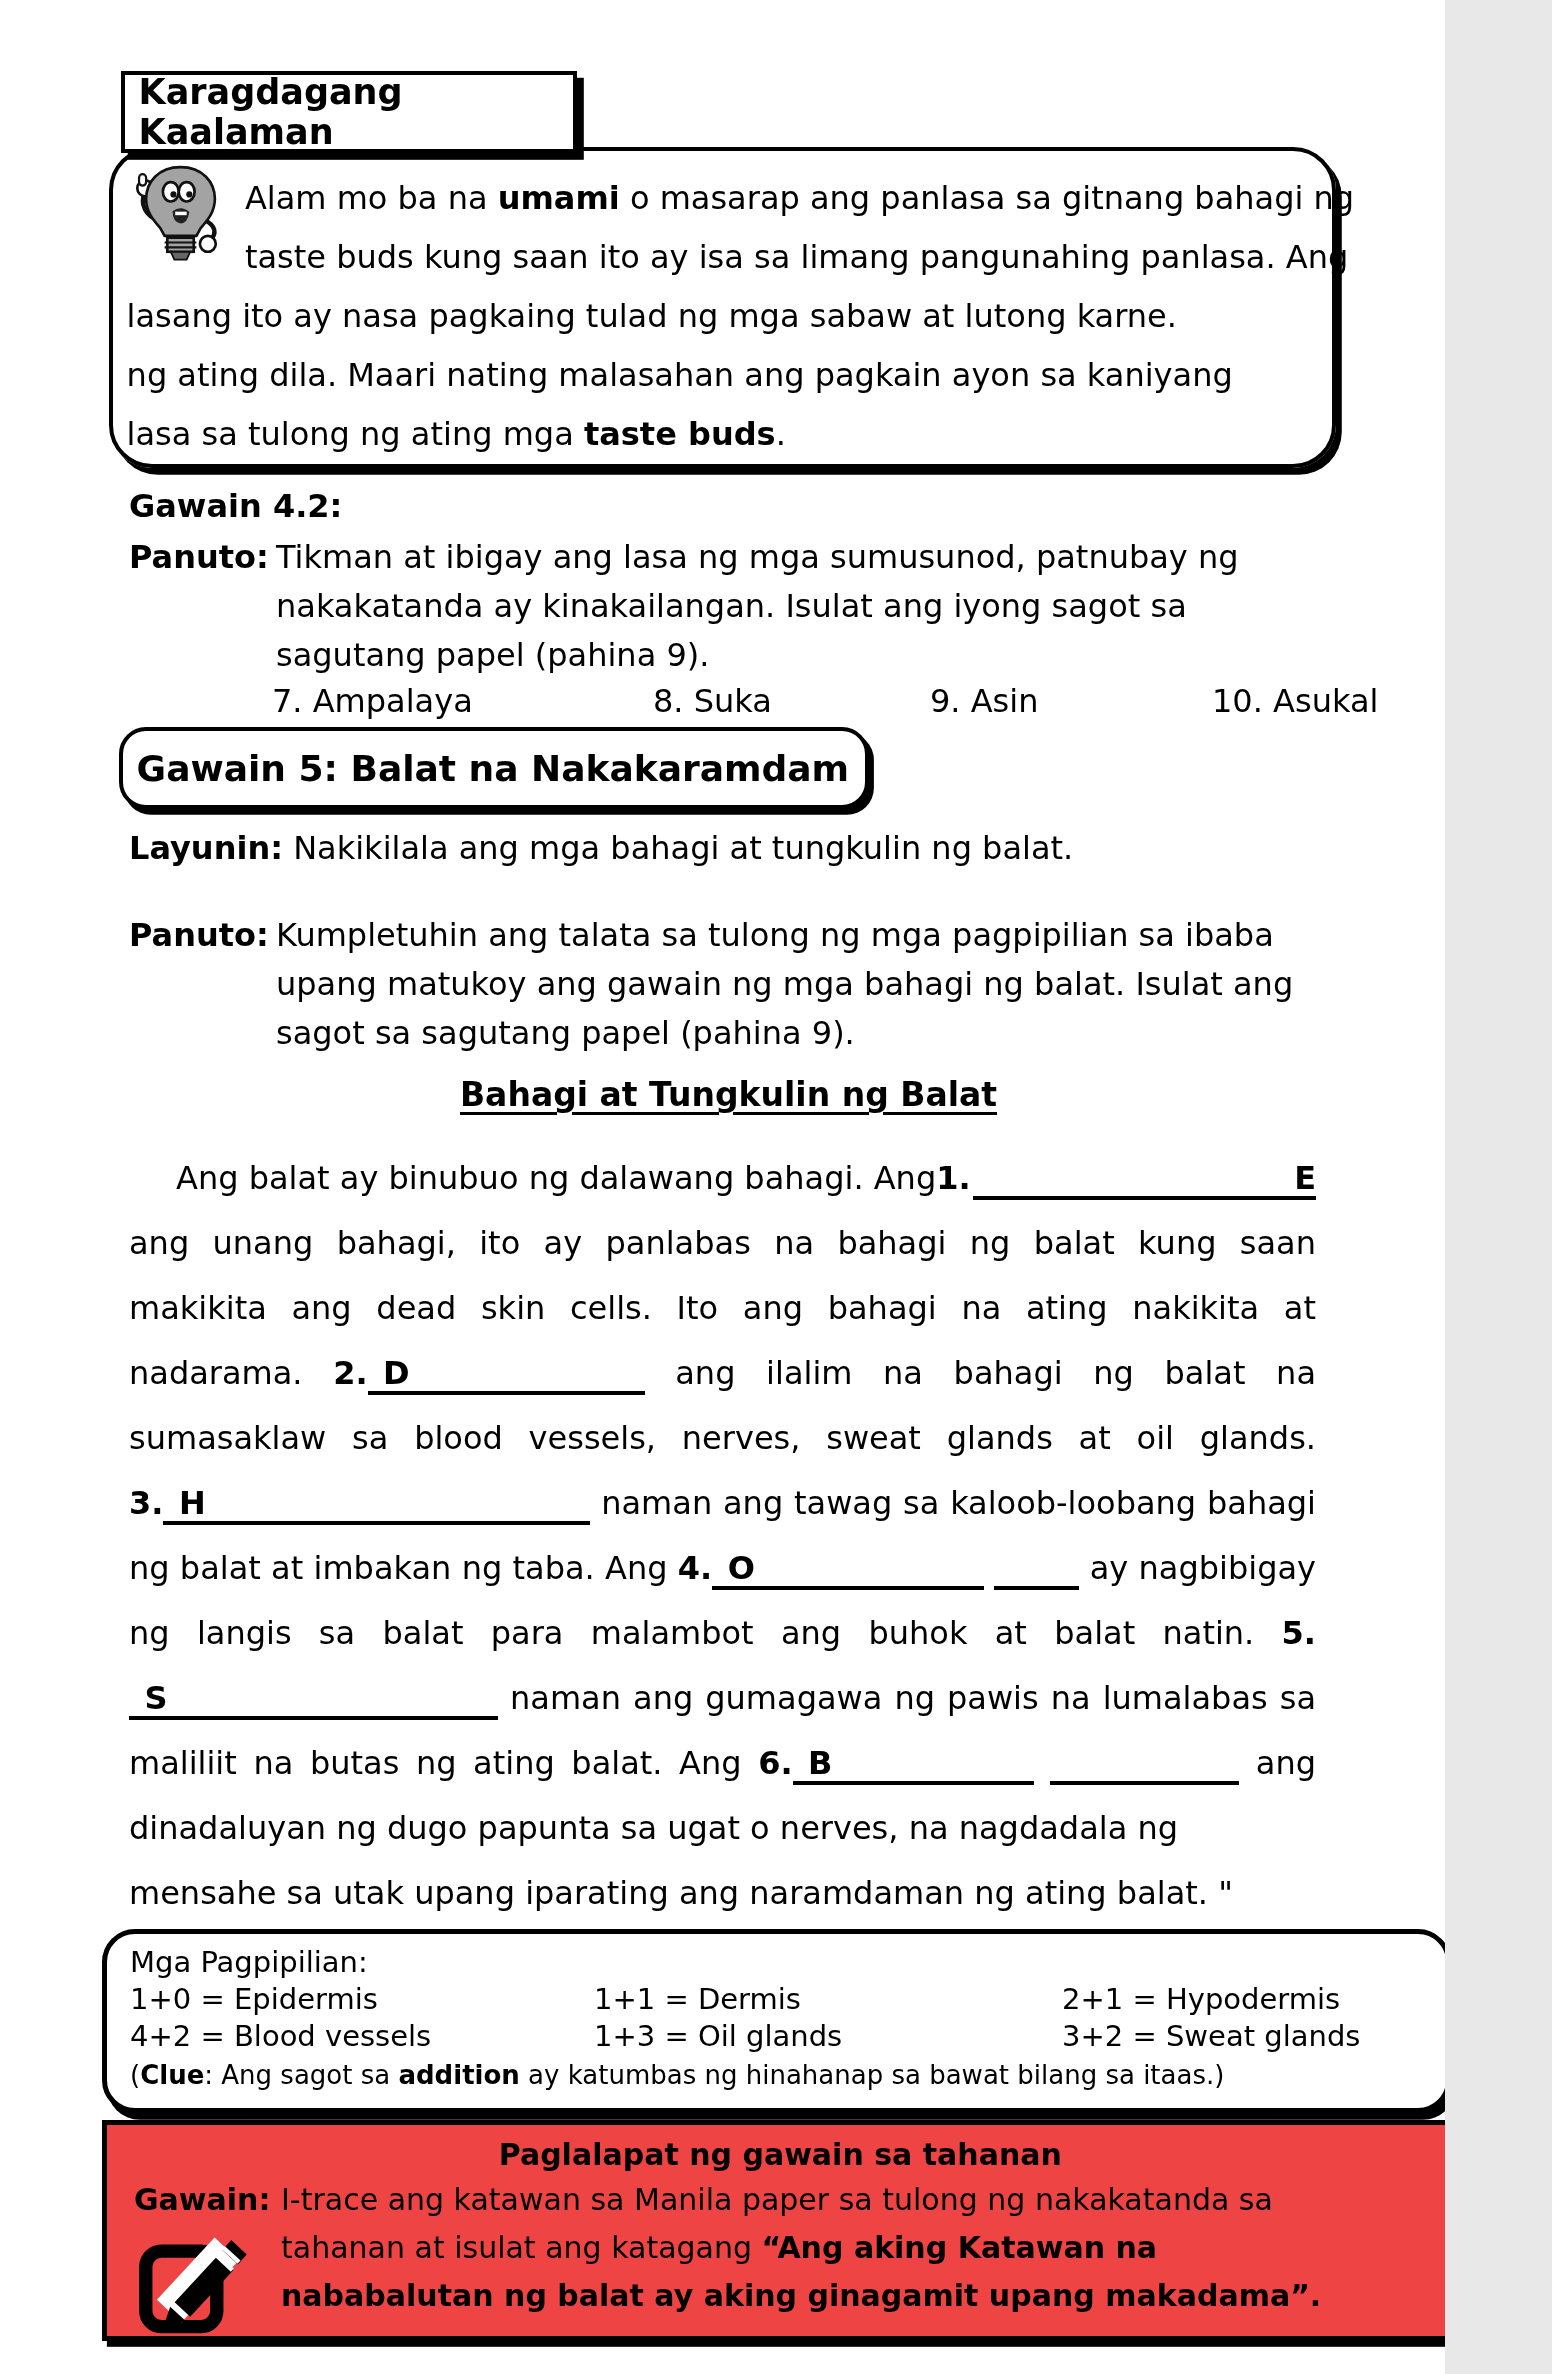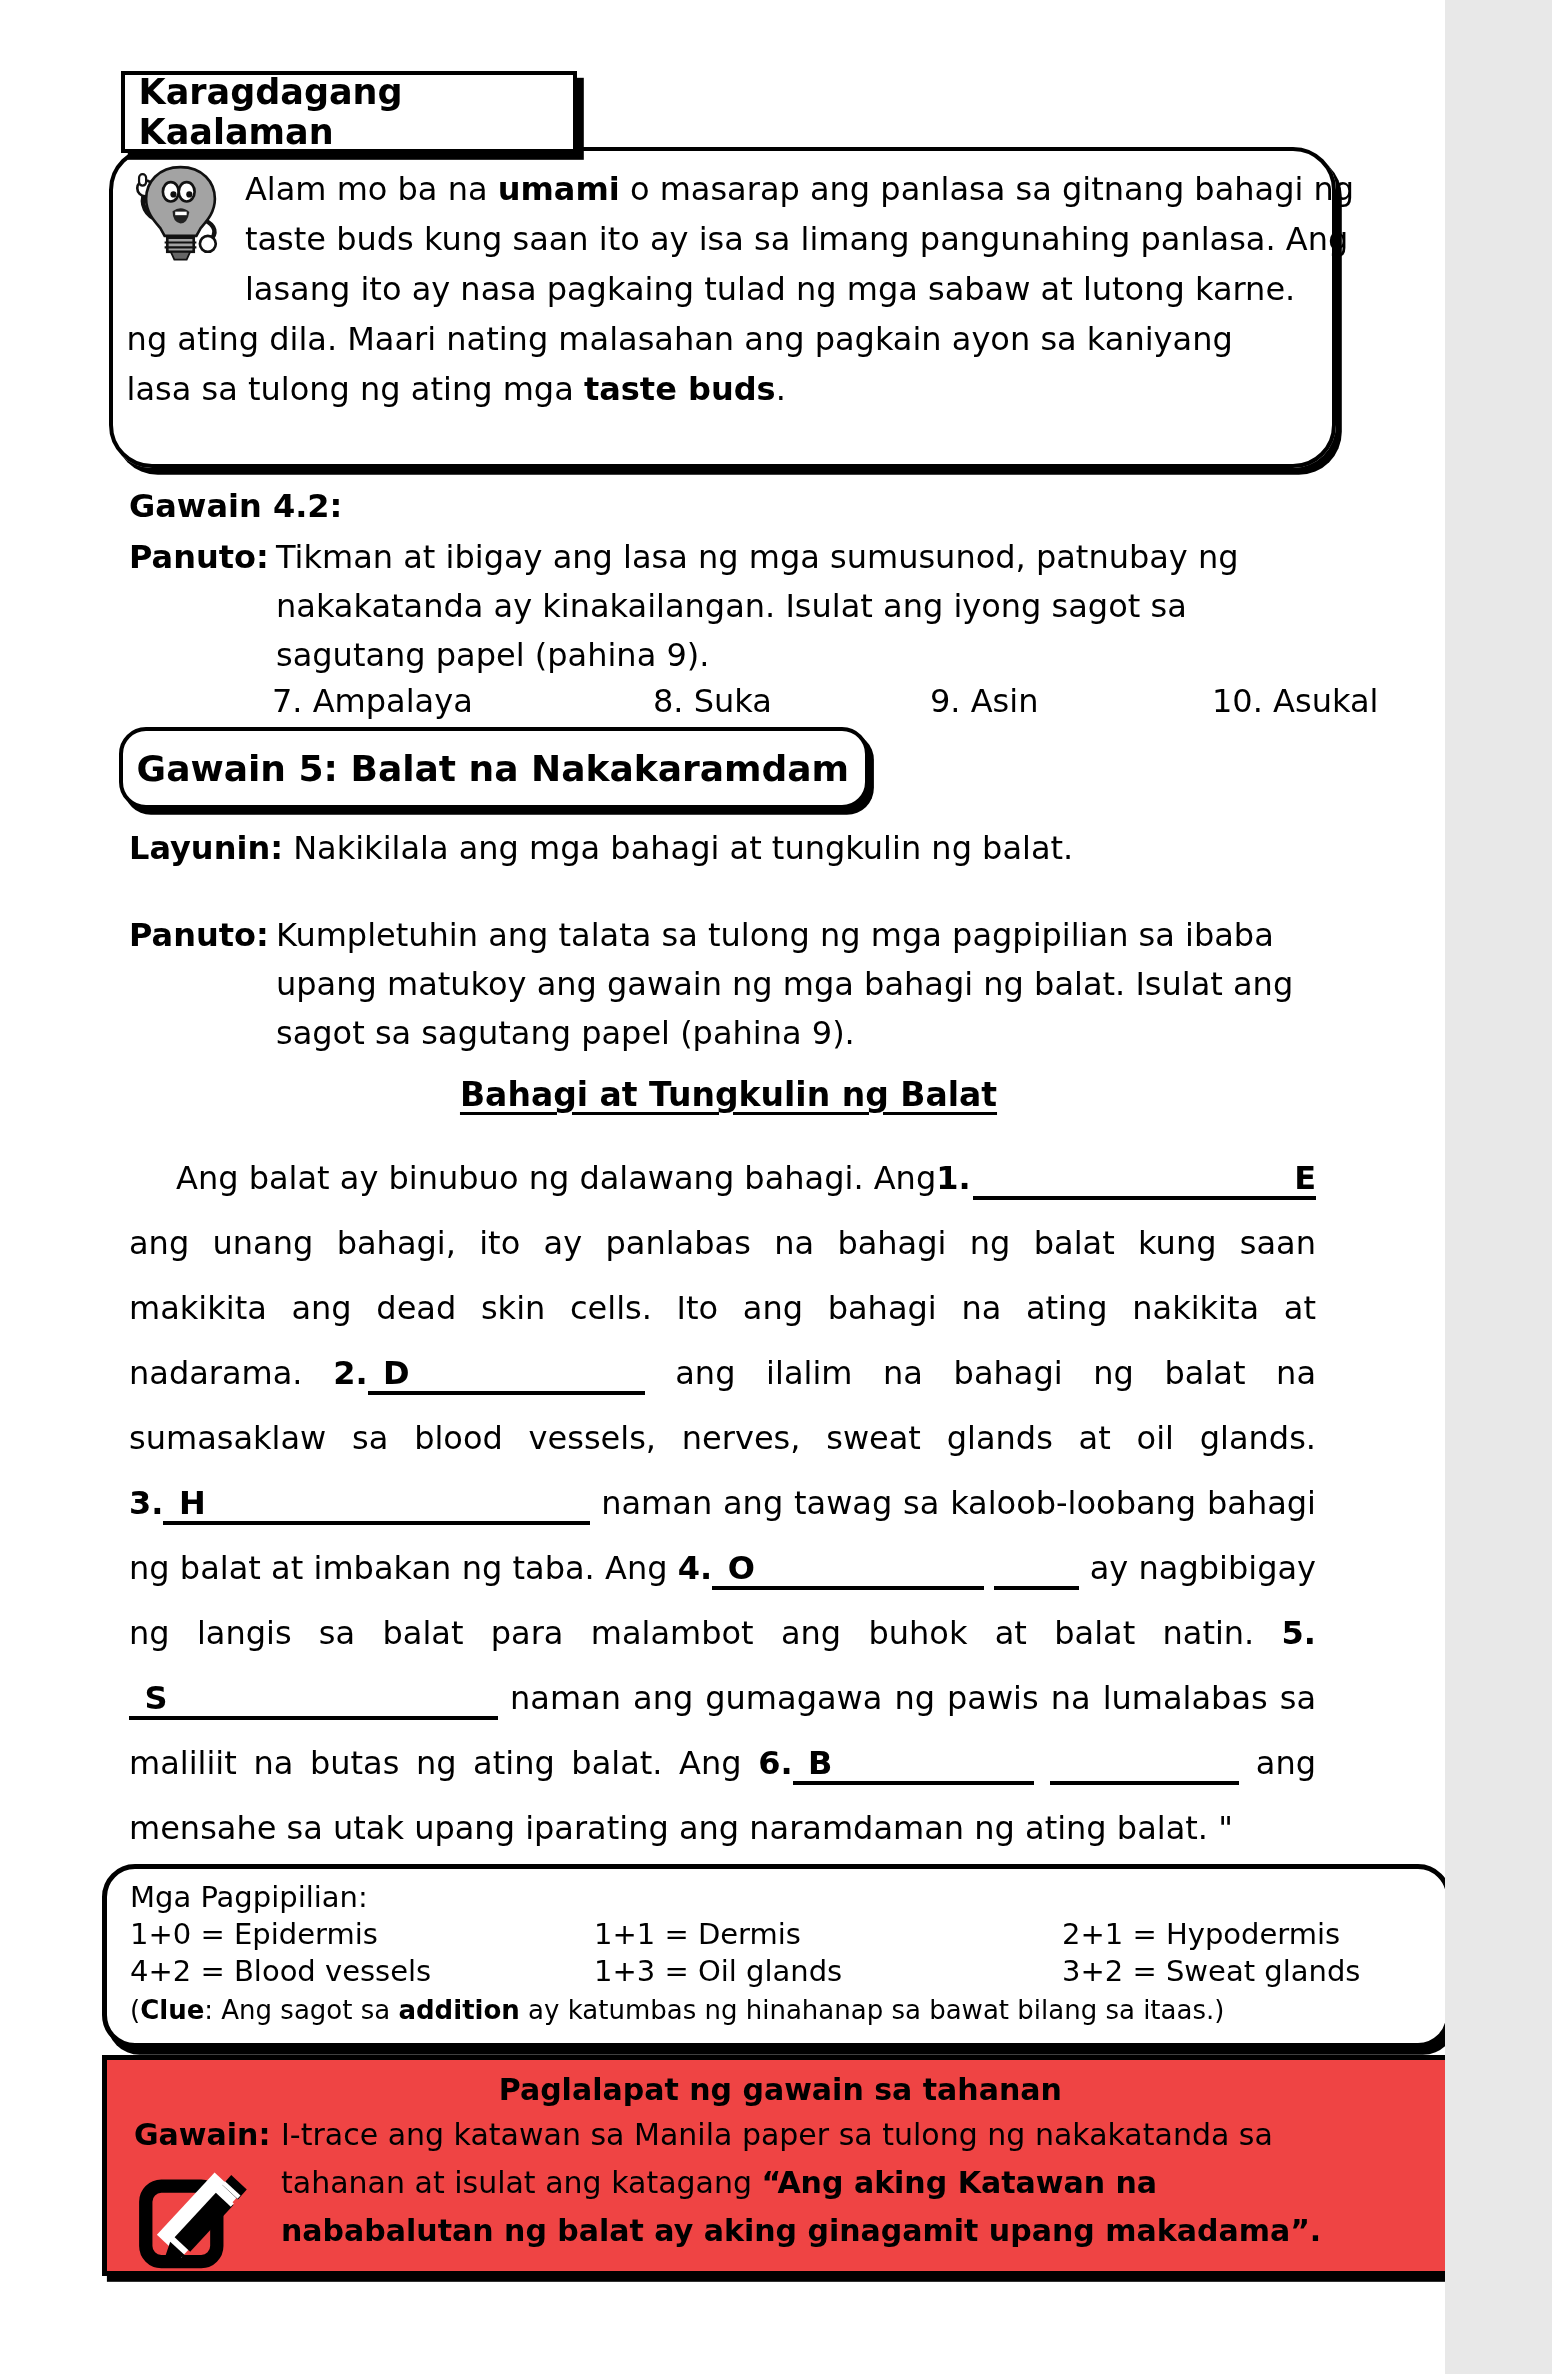--- a/index.html
+++ b/index.html
@@ -8,21 +8,21 @@
   .b{font-weight:bold;}
 
   
   .title-box{position:absolute;left:121px;top:71px;width:456px;height:82px;background:#fff;
     border:4.9px solid #000;box-shadow:6.8px 6.8px 0 #000;z-index:3;display:flex;align-items:center;
     padding-left:13.6px;box-sizing:border-box;font-weight:bold;font-size:35px;}
 
   
   .infobox{margin:147px 109px 0;height:321px;border:4.9px solid #000;border-radius:43px;
     box-shadow:5.8px 6.8px 0 #000;box-sizing:border-box;padding:12.6px 15.5px 0 13.6px;font-size:32px;}
-  .infobox .rline{line-height:50px;white-space:nowrap;}
+  .infobox .rline{line-height:50px;white-space:nowrap;margin-top:9px;}
   .bulb{float:left;width:97px;height:103px;margin:1.9px 15.5px 0 5.8px;}
   .ind58{padding-left:56px;}
 
   .g42-h{margin:16.5px 0 0 129px;font-weight:bold;font-size:32px;line-height:43px;}
 
   .hang{display:flex;margin:5.8px 129px 0;font-size:32px;}
   .hang .hang-label{flex:0 0 147px;font-weight:bold;line-height:49px;}
   .hang .hang-body{flex:1;}
   .hang .hang-body div{line-height:49px;white-space:nowrap;}
 
@@ -146,20 +146,21 @@
       </div>
       <div class="rline just"><span>ang unang bahagi, ito ay panlabas na bahagi ng balat kung saan</span></div>
       <div class="rline just"><span>makikita ang dead skin cells. Ito ang bahagi na ating nakikita at</span></div>
       <div class="rline just"><span>nadarama. </span><span class="b">2.</span><span class="blank" style="width: 277px;"><span class="blank-letter">D</span></span><span> ang ilalim na bahagi ng balat na</span></div>
       <div class="rline just"><span>sumasaklaw sa blood vessels, nerves, sweat glands at oil glands.</span></div>
       <div class="rline just"><span class="b">3.</span><span class="blank" style="width: 427px;"><span class="blank-letter">H</span></span><span> naman ang tawag sa kaloob-loobang bahagi</span></div>
       <div class="rline just"><span>ng balat at imbakan ng taba. Ang </span><span class="b">4.</span><span class="blank" style="width: 272px;"><span class="blank-letter">O</span></span><span>&nbsp;</span><span class="blank" style="width: 85px;"><span class="blank-letter">&nbsp;</span></span><span> ay nagbibigay</span></div>
       <div class="rline just"><span>ng langis sa balat para malambot ang buhok at balat natin. </span><span class="b">5.</span></div>
       <div class="rline just"><span class="blank" style="width: 369px;"><span class="blank-letter">S</span></span><span> naman ang gumagawa ng pawis na lumalabas sa</span></div>
       <div class="rline just"><span>maliliit na butas ng ating balat. Ang </span><span class="b">6.</span><span class="blank" style="width: 241px;"><span class="blank-letter">B</span></span><span>&nbsp;</span><span class="blank" style="width: 189px;"><span class="blank-letter">&nbsp;</span></span><span> ang</span></div>
+      <div class="rline"><span>dinadaluyan ng dugo papunta sa ugat o nerves, na nagdadala ng</span></div>
       <div class="rline"><span>mensahe sa utak upang iparating ang naramdaman ng ating balat. "</span></div>
     </div>
 
   <div class="choices-box">
     <div class="choices-title">Mga Pagpipilian:</div>
     <div class="choices-row">
       <span>1+0 = Epidermis</span>
       <span>1+1 = Dermis</span>
       <span>2+1 = Hypodermis</span>
     </div>

